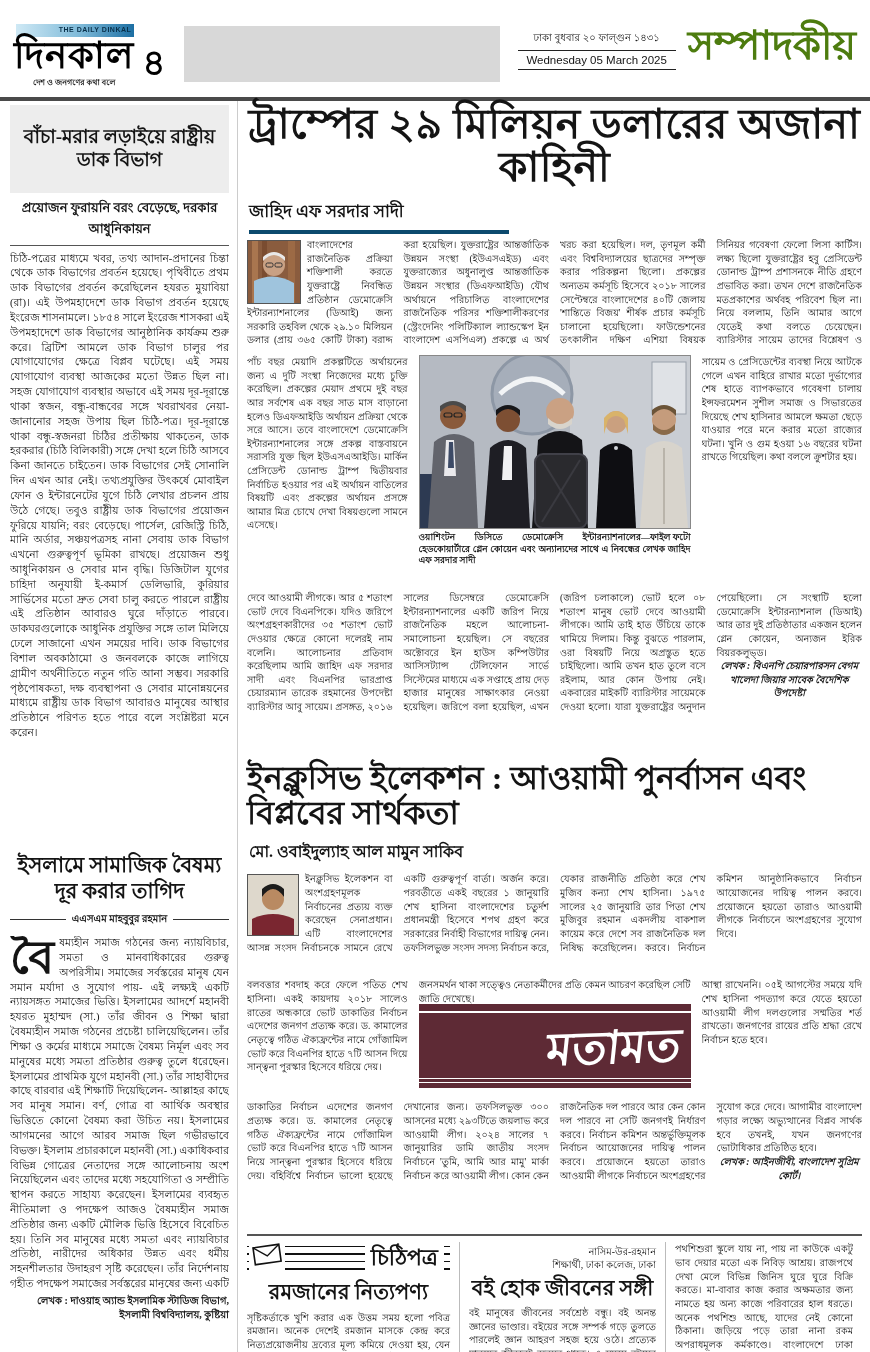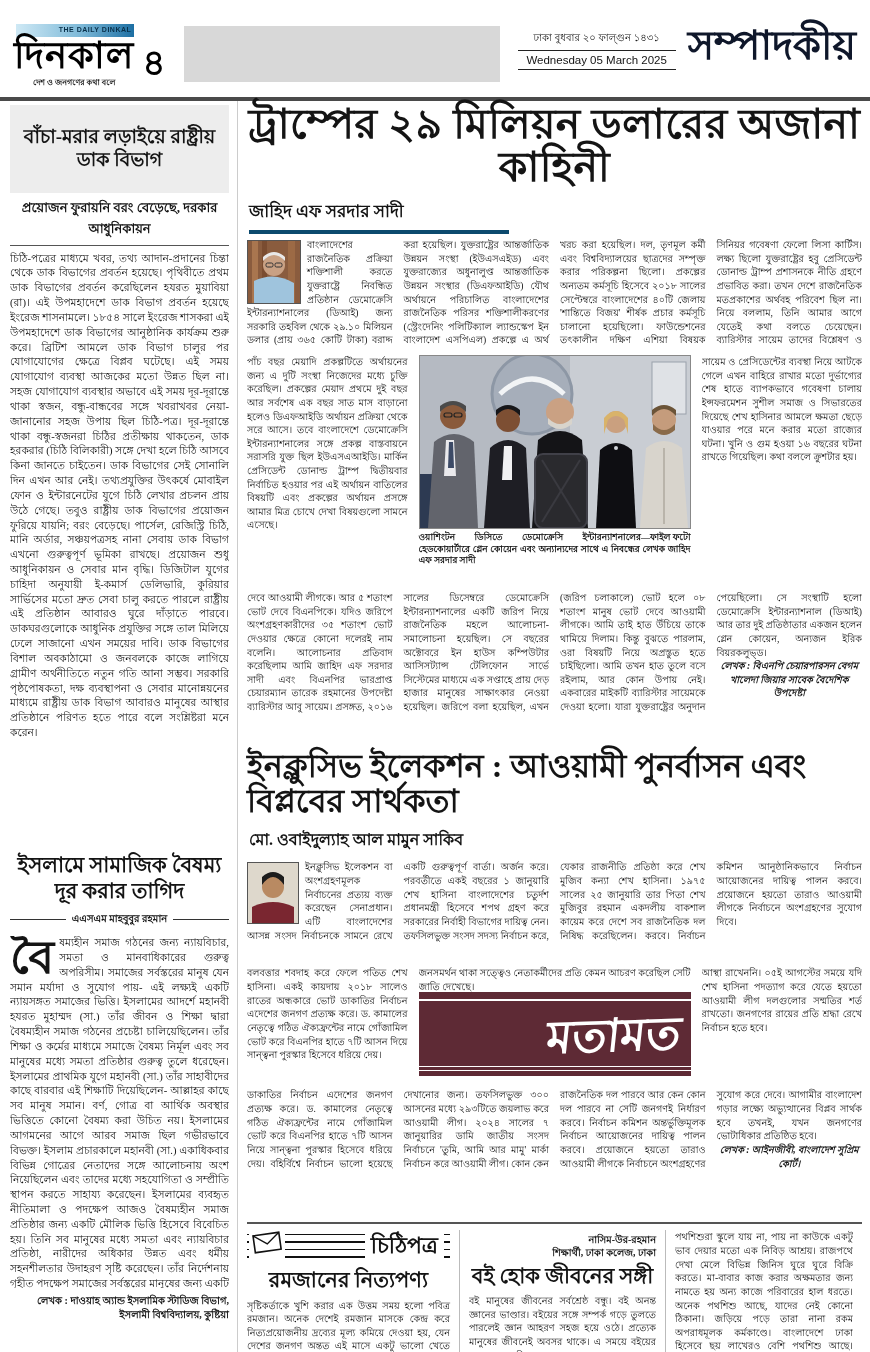--- a/index.html
+++ b/index.html
@@ -13,21 +13,21 @@
   .brand-top{width:118px;height:13px;background:linear-gradient(90deg,#cfe9f5,#7db9d8 55%,#1d6fa3);
              color:#08304a;font-family:"Liberation Sans",sans-serif;font-size:7px;font-weight:bold;
              text-align:right;padding:2px 3px 0 0;letter-spacing:.5px;align-self:flex-end;}
   .brand-name{font-size:37px;font-weight:900;line-height:1;letter-spacing:1px;color:#000;}
   .brand-tagline{font-size:8px;font-weight:bold;color:#222;margin-top:2px;}
   .page-number{font-size:36px;font-weight:bold;line-height:1;padding-bottom:8px;color:#000;}
   .ad-box{flex:1 1 auto;height:56px;background:#d8d8d8;margin:2px 6px 0 6px;}
   .date-box{flex:0 0 auto;width:158px;margin-top:4px;font-family:"Liberation Sans",sans-serif;}
   .date-bn{font-size:10px;font-weight:normal;text-align:center;padding:2px 0 3px 0;border-bottom:1.5px solid #222;}
   .date-en{font-size:11.5px;text-align:center;padding:3px 0 3px 0;border-bottom:1.5px solid #222;}
-  .section-title{flex:0 0 auto;font-size:40px;font-weight:900;line-height:1.1;color:#0f172a;padding-right:4px;}
+  .section-title{flex:0 0 auto;font-size:40px;font-weight:900;line-height:1.1;color:#4d7c0f;padding-right:4px;}
   .masthead-rule{height:4px;background:#4a4a4a;margin:8px 0 0 0;}
   
   .body-row{display:flex;align-items:stretch;padding:0 8px 0 10px;}
   .left-col{flex:0 0 228px;padding:4px 8px 0 0;border-right:1px solid #cccccc;}
   .right-col{flex:1 1 auto;padding:2px 0 0 9px;position:relative;}
   .just{text-align:justify;}
   
   .postal-head{font-size:19px;font-weight:800;text-align:center;background:#ededed;padding:21px 2px;line-height:1.2;}
   .postal-sub{font-size:13px;font-weight:bold;text-align:center;padding:5px 2px;border-bottom:1px solid #555;margin-bottom:6px;}
   .postal-body{font-size:10.6px;line-height:1.40;height:588px;overflow:hidden;}
@@ -47,21 +47,21 @@
   .trump-intro{height:112px;margin-top:4px;}
   .media-row{display:flex;gap:11px;margin-top:5px;}
   .media-side{flex:1 1 0;font-size:9.6px;line-height:1.42;overflow:hidden;height:230px;}
   .media-center{flex:0 0 272px;}
   .photo-frame{border:1px solid #888;}
   .photo-frame svg{display:block;}
   .photo-caption{font-size:9px;font-weight:bold;line-height:1.3;margin-top:3px;text-align:justify;}
   .photo-credit{float:right;font-weight:bold;}
   .trump-outro{height:148px;margin-top:6px;}
   .credit-line{display:block;text-align:center;font-style:italic;font-weight:bold;margin-top:0;}
-  .incl-head{font-size:32px;font-weight:900;line-height:1.1;margin-top:10px;}
+  .incl-head{font-size:32px;font-weight:900;line-height:1.1;margin-top:22px;}
   .byline2{font-size:16px;font-weight:bold;margin:8px 0 6px 2px;}
   .incl-intro{height:102px;}
   .banner-row{display:flex;gap:11px;margin-top:4px;}
   .banner-side{flex:1 1 0;font-size:9.6px;line-height:1.42;overflow:hidden;height:116px;}
   .banner-center{flex:0 0 272px;display:flex;flex-direction:column;}
   .banner-pre{font-size:9.6px;line-height:1.42;height:26px;overflow:hidden;}
   .opinion-banner{height:84px;background:#5e2a35;border-top:3px solid #5e2a35;position:relative;
                   display:flex;align-items:center;justify-content:flex-end;overflow:hidden;}
   .opinion-banner:before{content:"";position:absolute;left:0;right:0;top:4px;height:1.5px;background:#fff;}
   .opinion-banner:after{content:"";position:absolute;left:0;right:0;bottom:5px;height:1.5px;background:#fff;
@@ -80,21 +80,21 @@
   .letters-header{position:relative;height:34px;margin-bottom:4px;}
   .letters-lines{position:absolute;left:0;right:0;top:4px;height:26px;
      background:repeating-linear-gradient(to bottom,#111 0,#111 1.5px,transparent 1.5px,transparent 7.5px);}
   .letters-title{position:absolute;right:6px;top:1px;background:#fff;padding:2px 6px;
                  font-size:22px;font-weight:900;line-height:1.2;}
   .env-icon{position:absolute;left:2px;top:0;background:#fff;padding:0 3px;}
   .letter-head{font-size:21px;font-weight:800;text-align:center;line-height:1.2;margin:2px 0 5px 0;}
   .letter-body{font-size:9.6px;line-height:1.42;}
   .clamp-b{height:92px;overflow:hidden;}
   .clamp-c{height:178px;overflow:hidden;}
-  .sig{text-align:right;font-size:9.8px;font-weight:bold;line-height:1.3;margin:4px 0;}
+  .sig{text-align:right;font-size:9.8px;font-weight:normal;line-height:1.3;margin:4px 0;}
   .author-photo{float:left;border:1px solid #555;margin:2px 6px 2px 0;background:#fff;}
   .author-photo svg{display:block;}
 </style>
 </head>
 <body>
 
 <div class="page">
 
   <header class="masthead">
     <div class="brand-wrap">

